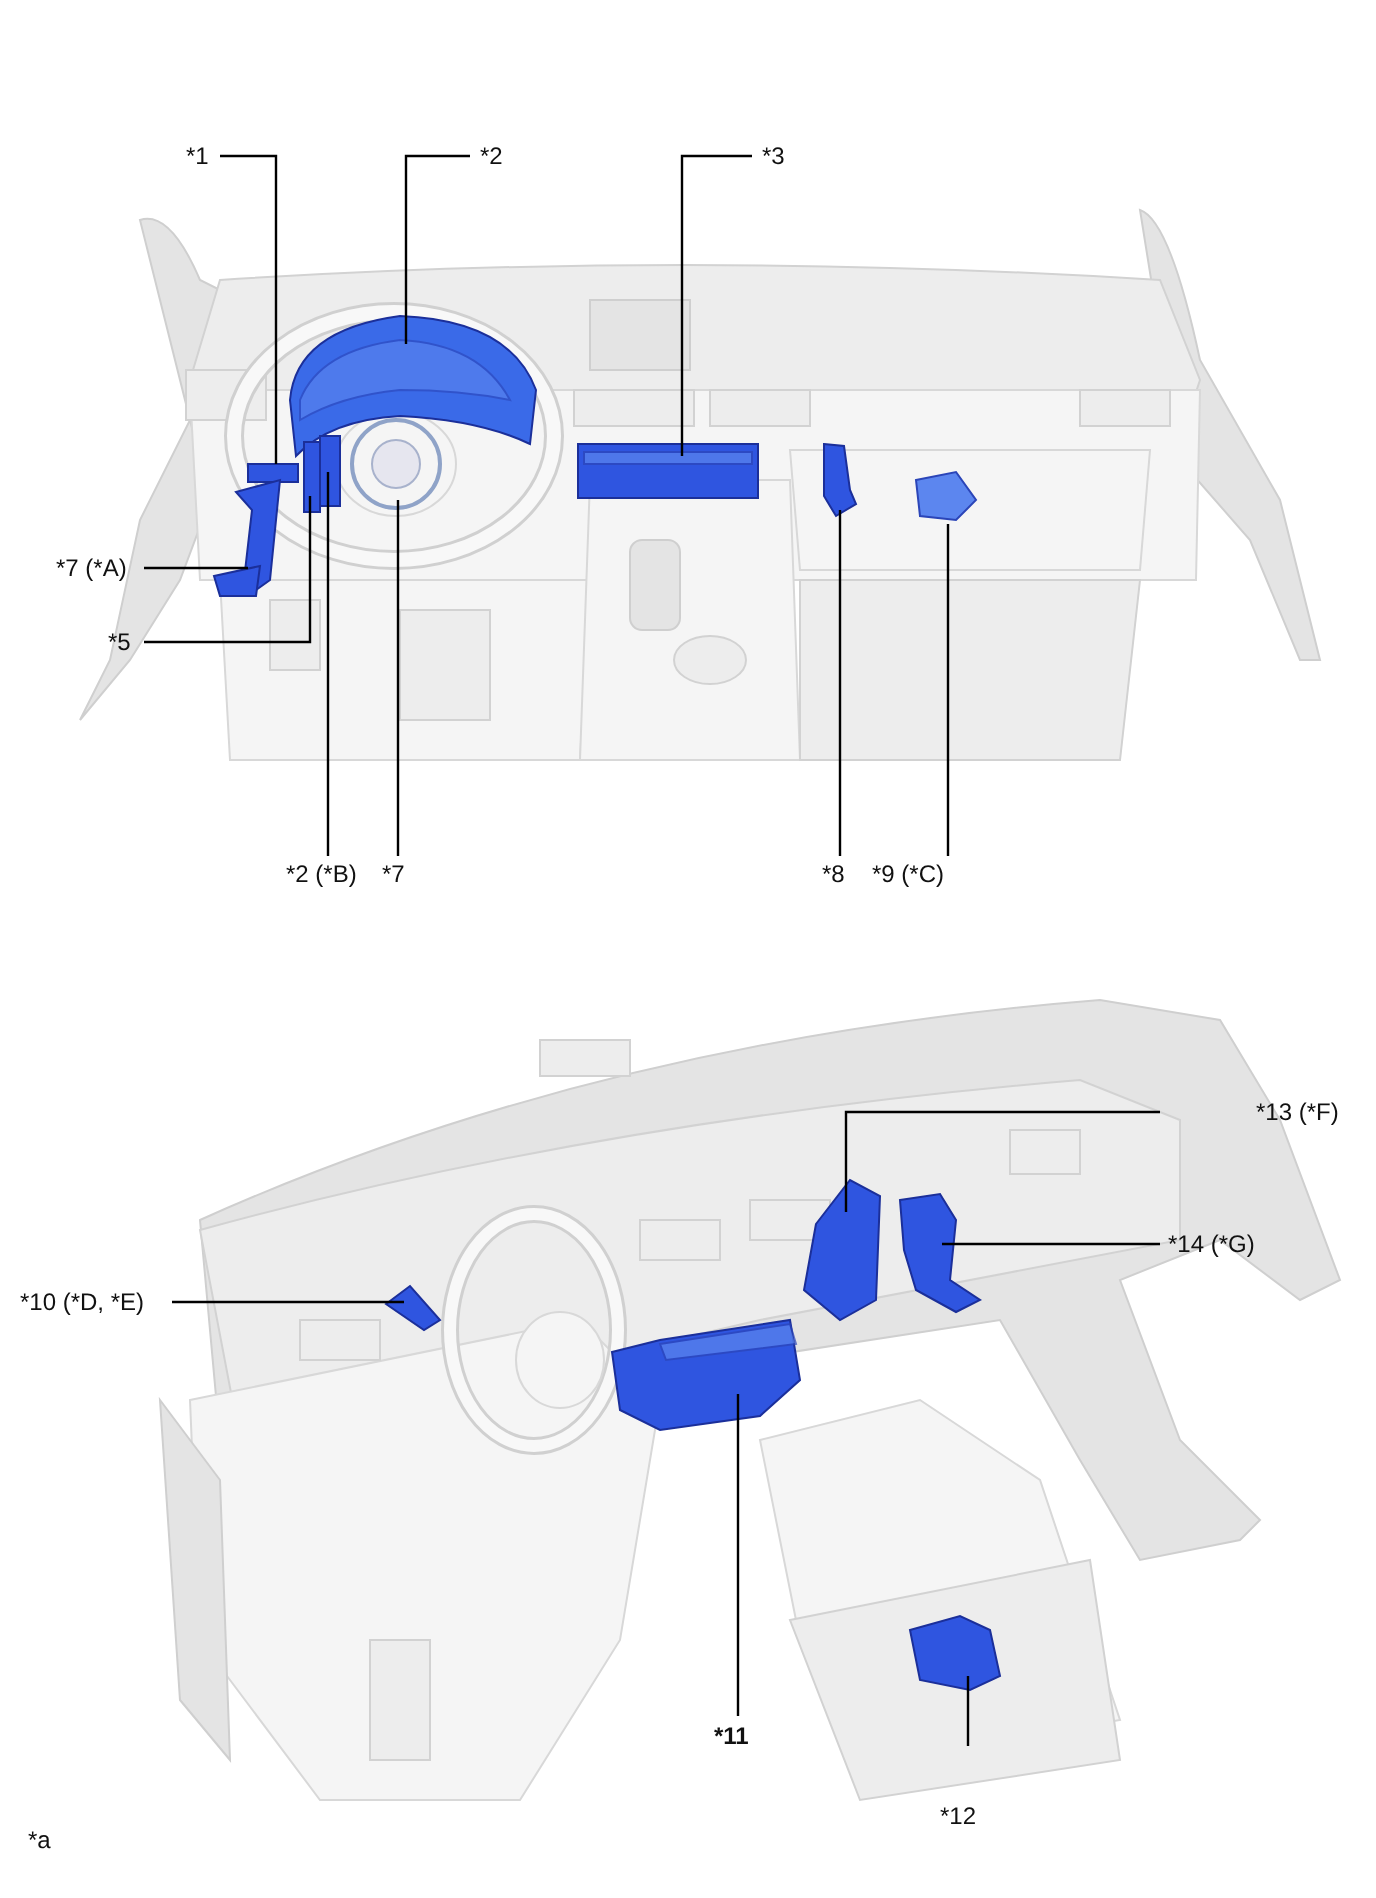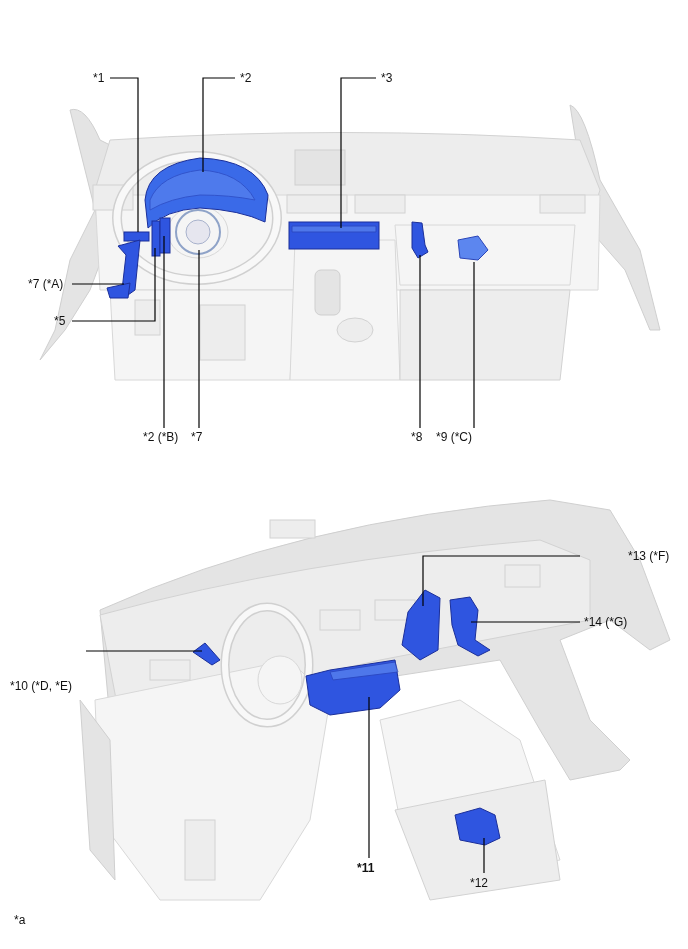--- a/index.html
+++ b/index.html
@@ -114,20 +114,20 @@
   <span class="lbl" style="left:93px;top:71px;">*1</span>
   <span class="lbl" style="left:240px;top:71px;">*2</span>
   <span class="lbl" style="left:381px;top:71px;">*3</span>
   <span class="lbl" style="left:28px;top:277px;">*7 (*A)</span>
   <span class="lbl" style="left:54px;top:314px;">*5</span>
   <span class="lbl" style="left:143px;top:430px;">*2 (*B)</span>
   <span class="lbl" style="left:191px;top:430px;">*7</span>
   <span class="lbl" style="left:411px;top:430px;">*8</span>
   <span class="lbl" style="left:436px;top:430px;">*9 (*C)</span>
 
-  <span class="lbl" style="left:10px;top:679px;">*10 (*D, *E)</span>
+  <span class="lbl" style="left:10px;top:644px;">*10 (*D, *E)</span>
   <span class="lbl" style="left:357px;top:861px;font-weight:bold;">*11</span>
-  <span class="lbl" style="left:470px;top:876px;">*12</span>
+  <span class="lbl" style="left:470px;top:901px;">*12</span>
   <span class="lbl" style="left:584px;top:549px;margin-left:44px;">*13 (*F)</span>
   <span class="lbl" style="left:584px;top:615px;">*14 (*G)</span>
 
   <span class="lbl" style="left:14px;top:913px;">*a</span>
 </div>
 
 </body></html>

